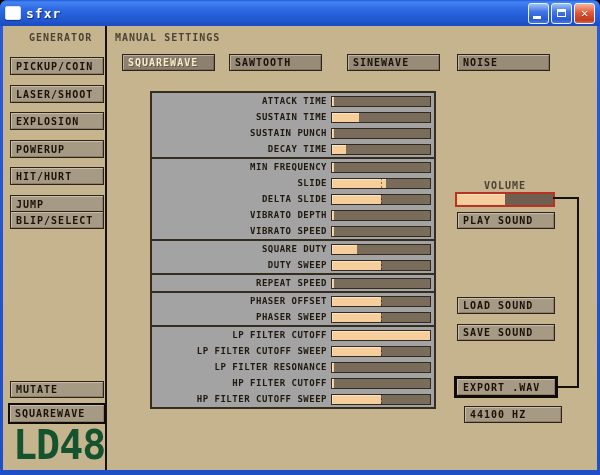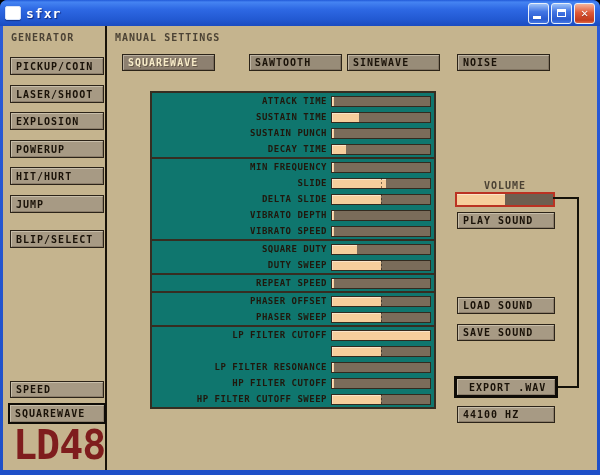--- a/index.html
+++ b/index.html
@@ -58,25 +58,25 @@
     display:flex; align-items:center; padding-left:5px; white-space:nowrap;
     cursor:pointer;
   }
   .gen-btn { left:7px; width:94px; height:18px; }
   .thick-border { border:2px solid #0F0C07; }
   .wave-btn { top:28px; width:93px; height:17px; background:#988C78; }
   .wave-btn.selected { background:#8D8070; color:#F7EBC8; text-shadow:1px 1px 0 rgba(40,25,10,.4); }
   .watermark {
     position:absolute; left:10px; top:396px;
     font-size:40px; font-weight:bold; letter-spacing:-1px;
-    color:#7f1d1d;
+    color:#14532d;
   }
   
   .slider-panel { position:absolute; left:147px; top:65px; width:286px; }
-  .slider-group { border:2px solid #362D21; box-sizing:border-box; background:#0f766e; }
+  .slider-group { border:2px solid #362D21; box-sizing:border-box; background:#a3a3a3; }
   .slider-group + .slider-group { margin-top:-2px; }
   .slider-row {
     height:16px; display:flex; align-items:center; justify-content:flex-end;
     padding-right:3px;
   }
   .slider-label {
     font-size:9px; font-weight:bold; letter-spacing:0.5px; color:#20180D;
     margin-right:4px; white-space:nowrap;
   }
   .slider-track {
@@ -93,21 +93,21 @@
     background:repeating-linear-gradient(180deg, rgba(30,22,12,.55) 0 2px, transparent 2px 4px);
   }
   
   .volume-label { left:452px; top:154px; width:100px; text-align:center; justify-content:center; display:flex; }
   .volume-slider {
     position:absolute; left:452px; top:166px; width:100px; height:15px;
     border:2px solid #BB3222; box-sizing:border-box; background:#6E5F50;
   }
   .volume-fill { height:100%; background:#F6CE9C; box-shadow:inset 0 1px 0 rgba(255,255,255,.45); }
   .rp-btn { left:454px; width:98px; height:17px; }
-  .export-btn { left:451px; width:104px; height:22px; border:3px solid #0F0C07; padding-left:12px; }
+  .export-btn { left:451px; width:104px; height:22px; border:3px solid #0F0C07; padding-left:6px; }
   .wire {
     position:absolute; left:550px; top:171px; width:26px; height:191px;
     border-top:2px solid #151209; border-right:2px solid #151209; border-bottom:2px solid #151209;
     box-sizing:border-box;
   }
 </style>
 </head>
 <body>
 
 <div class="window">
@@ -122,39 +122,39 @@
       <span class="glyph-max"></span>
     </div>
     <div class="tb-btn tb-red">
       <span class="glyph-close">✕</span>
     </div>
   </div>
 
   <div class="client">
     <div class="sidebar-sep"></div>
 
-    <div class="section-header" style="left:8px; top:6px;">GENERATOR</div>
+    <div class="section-header" style="left:26px; top:6px;">GENERATOR</div>
     <div>
         <div class="btn gen-btn" style="top: 31px;">PICKUP/COIN</div>
         <div class="btn gen-btn" style="top: 59px;">LASER/SHOOT</div>
         <div class="btn gen-btn" style="top: 86px;">EXPLOSION</div>
         <div class="btn gen-btn" style="top: 114px;">POWERUP</div>
         <div class="btn gen-btn" style="top: 141px;">HIT/HURT</div>
         <div class="btn gen-btn" style="top: 169px;">JUMP</div>
-        <div class="btn gen-btn" style="top: 204px;">BLIP/SELECT</div>
+        <div class="btn gen-btn" style="top: 185px;">BLIP/SELECT</div>
       </div>
 
-    <div class="btn gen-btn" style="top:355px; height:17px;">SPEED</div>
+    <div class="btn gen-btn" style="top:355px; height:17px;">MUTATE</div>
     <div class="btn gen-btn thick-border" style="top:377px; left:5px; width:98px; height:21px;">SQUAREWAVE</div>
     <div class="watermark">LD48</div>
 
     <div class="section-header" style="left:112px; top:6px;">MANUAL SETTINGS</div>
     <div>
         <div class="btn wave-btn selected" style="left: 119px;">SQUAREWAVE</div>
-        <div class="btn wave-btn" style="left: 246px;">SAWTOOTH</div>
+        <div class="btn wave-btn" style="left: 226px;">SAWTOOTH</div>
         <div class="btn wave-btn" style="left: 344px;">SINEWAVE</div>
         <div class="btn wave-btn" style="left: 454px;">NOISE</div>
       </div>
 
     <div class="slider-panel">
         <div class="slider-group">
           <div class="slider-row">
             <span class="slider-label">ATTACK TIME</span>
             <div class="slider-track">
               <div class="slider-fill" style="width: 1%;"></div>
@@ -253,20 +253,21 @@
           </div>
         </div>
         <div class="slider-group">
           <div class="slider-row">
             <span class="slider-label">LP FILTER CUTOFF</span>
             <div class="slider-track">
               <div class="slider-fill" style="width: 100%;"></div>
             </div>
           </div>
           <div class="slider-row">
+            <span class="slider-label">LP FILTER CUTOFF SWEEP</span>
             <div class="slider-track">
               <div class="slider-fill" style="width: 50%;"></div>
               <div class="center-mark"></div>
             </div>
           </div>
           <div class="slider-row">
             <span class="slider-label">LP FILTER RESONANCE</span>
             <div class="slider-track">
               <div class="slider-fill" style="width: 1%;"></div>
             </div>
@@ -290,15 +291,15 @@
     <div class="section-header volume-label">VOLUME</div>
     <div class="volume-slider">
       <div class="volume-fill" style="width: 50%;"></div>
     </div>
     <div class="wire"></div>
 
     <div class="btn rp-btn" style="top:186px;">PLAY SOUND</div>
     <div class="btn rp-btn" style="top:271px;">LOAD SOUND</div>
     <div class="btn rp-btn" style="top:298px;">SAVE SOUND</div>
     <div class="btn export-btn" style="top:350px;">EXPORT .WAV</div>
-    <div class="btn rp-btn" style="top:380px;">44100 HZ</div>
+    <div class="btn rp-btn" style="top:380px;margin-left:7px;">44100 HZ</div>
   </div>
 </div>
 
 </body></html>

